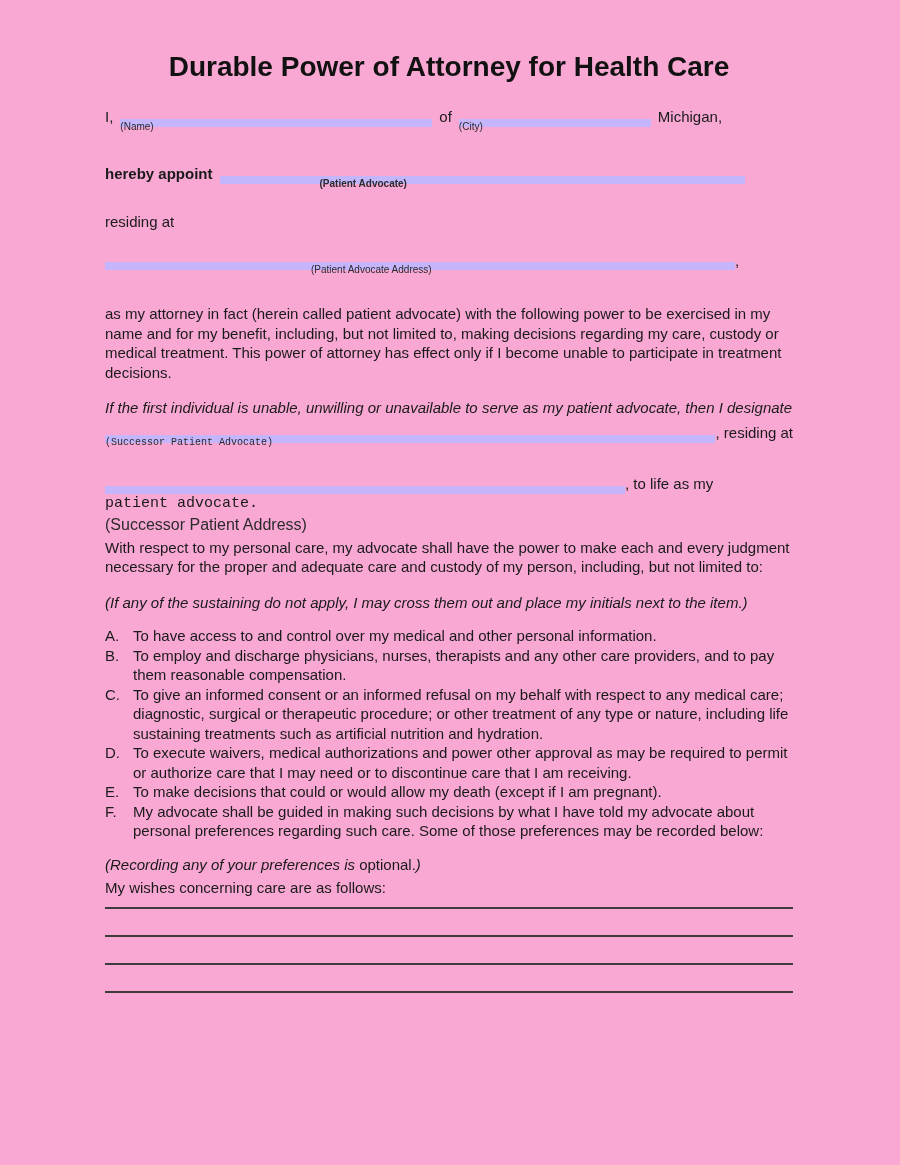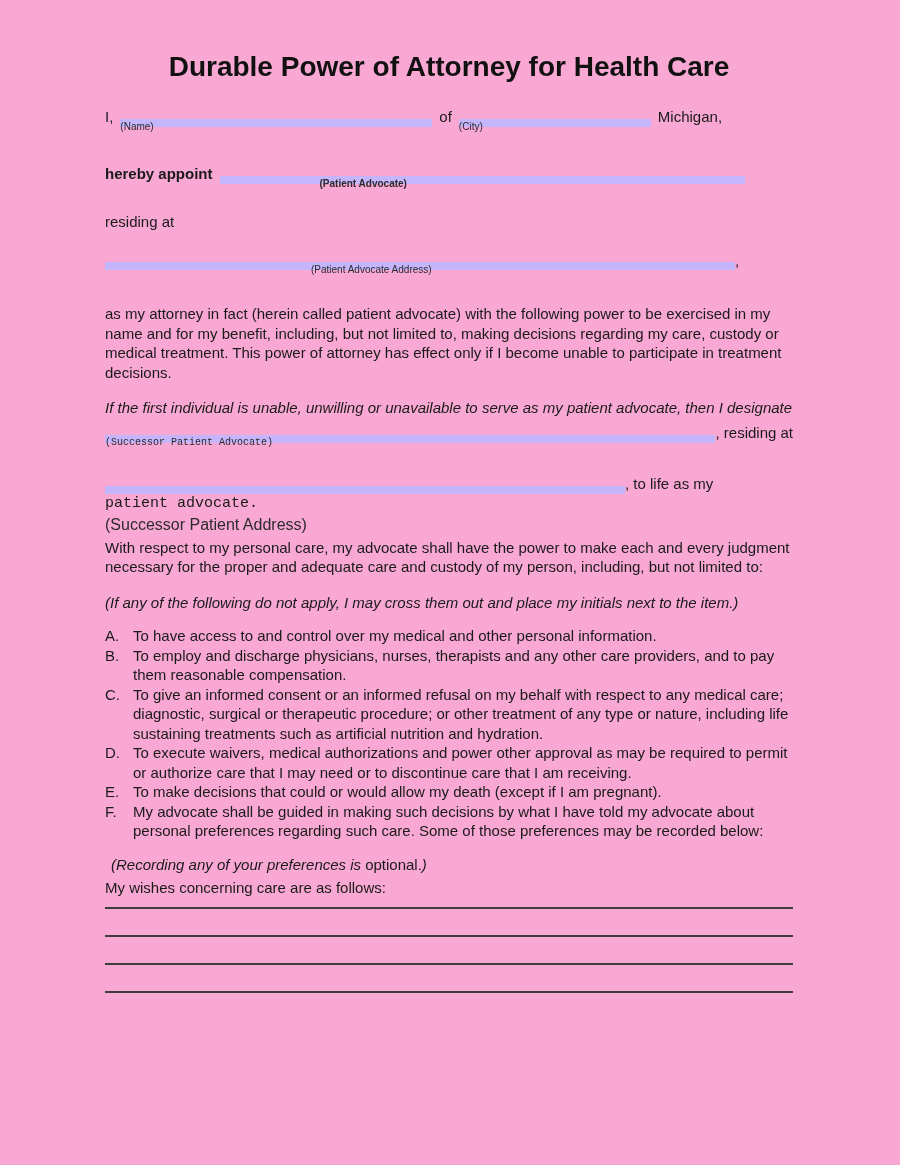--- a/index.html
+++ b/index.html
@@ -75,21 +75,21 @@
   }
   .para-respect { margin-top: 4px; }
   .note-italic {
     margin-top: 16px;
     font-style: italic;
   }
   .list { margin-top: 14px; }
   .list-item { display: flex; }
   .letter { flex: none; width: 28px; }
   .item-text { flex: 1; }
-  .recording-note { margin-top: 14px; margin-left: 6px; }
+  .recording-note { margin-top: 14px; }
   .recording-note .it { font-style: italic; }
   .recording-note .sp { margin-right: 4px; }
   .wishes-lead { margin-top: 4px; }
   .write-lines { margin-top: 9px; }
   .write-line {
     height: 0;
     border-top: 2px solid #3d3d3d;
     margin-top: 26px;
   }
   .write-line:first-child { margin-top: 0; }
@@ -143,21 +143,21 @@
 
   <div class="fieldrow nogap row-successor2">
     <span class="blank w-successor2"></span>
     <span>, to life as my</span>
   </div>
   <p class="serve-continuation">patient advocate.</p>
   <div class="smallcap">(Successor Patient Address)</div>
 
   <p class="para-respect">With respect to my personal care, my advocate shall have the power to make each and every judgment necessary for the proper and adequate care and custody of my person, including, but not limited to:</p>
 
-  <p class="note-italic">(If any of the following do not apply, I may cross them out and place my initials next to the item.)</p>
+  <p class="note-italic">(If any of the sustaining do not apply, I may cross them out and place my initials next to the item.)</p>
 
   <div class="list">
     <div class="list-item">
       <span class="letter">A.</span>
       <span class="item-text">To have access to and control over my medical and other personal information.</span>
     </div>
     <div class="list-item">
       <span class="letter">B.</span>
       <span class="item-text">To employ and discharge physicians, nurses, therapists and any other care providers, and to pay them reasonable compensation.</span>
     </div>

